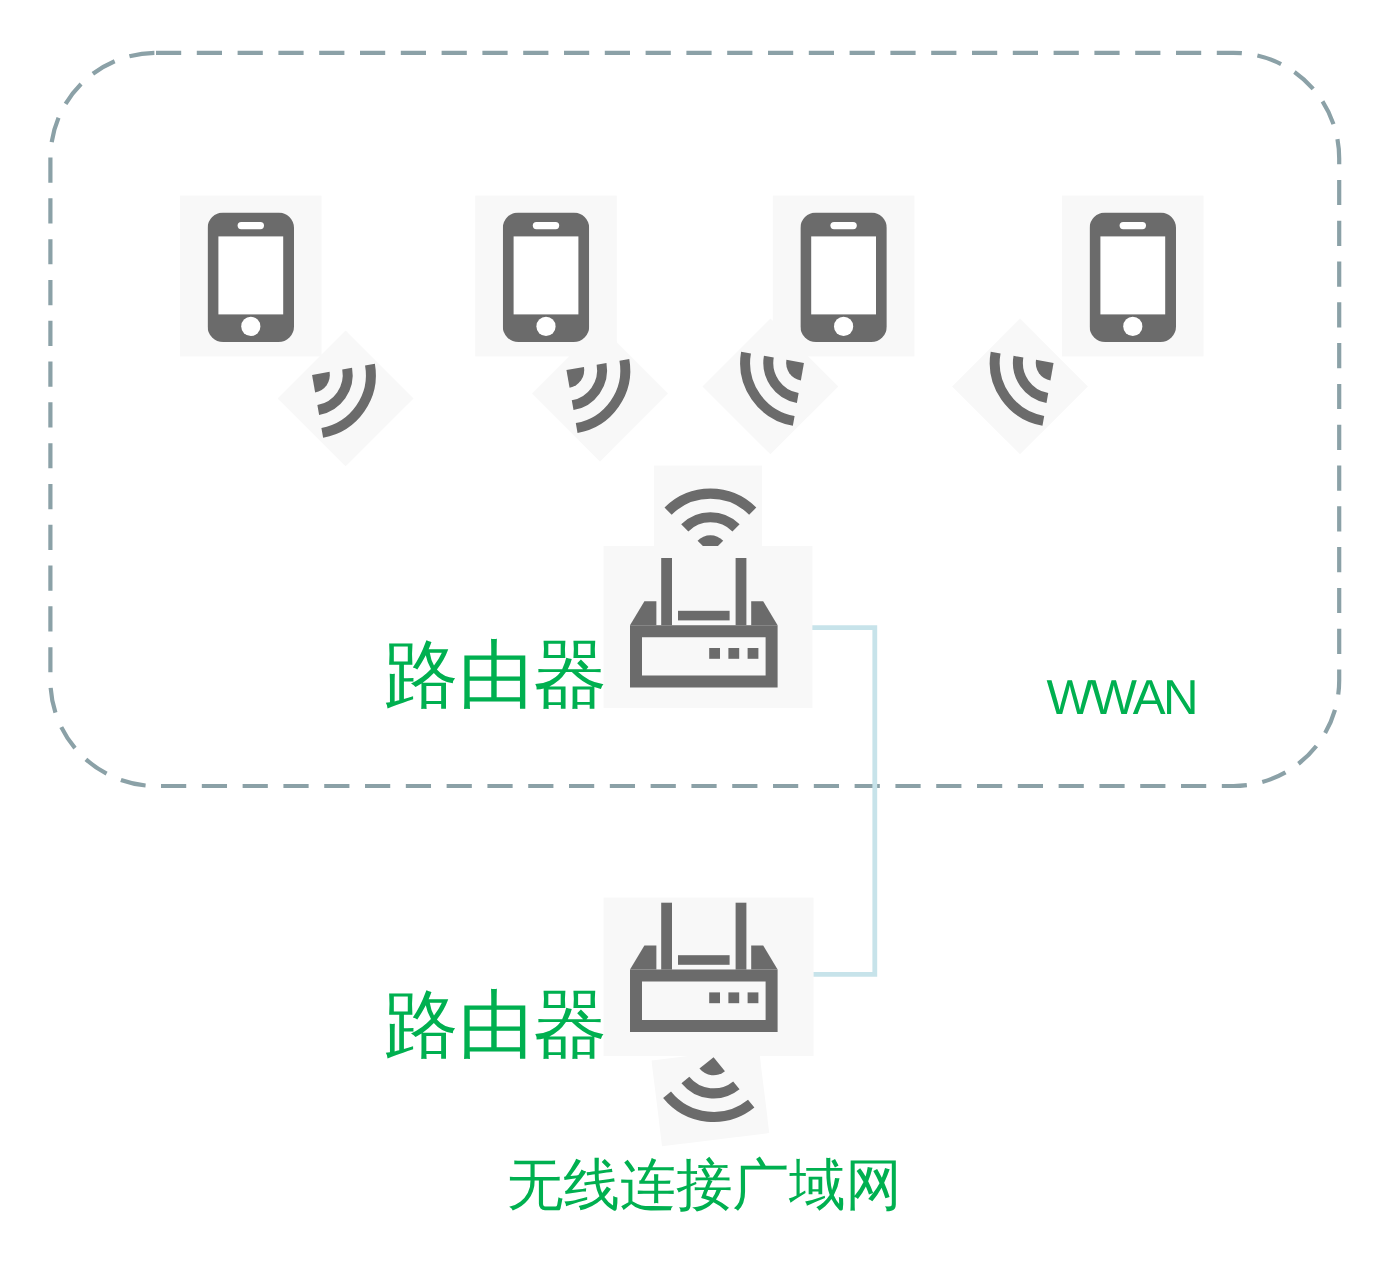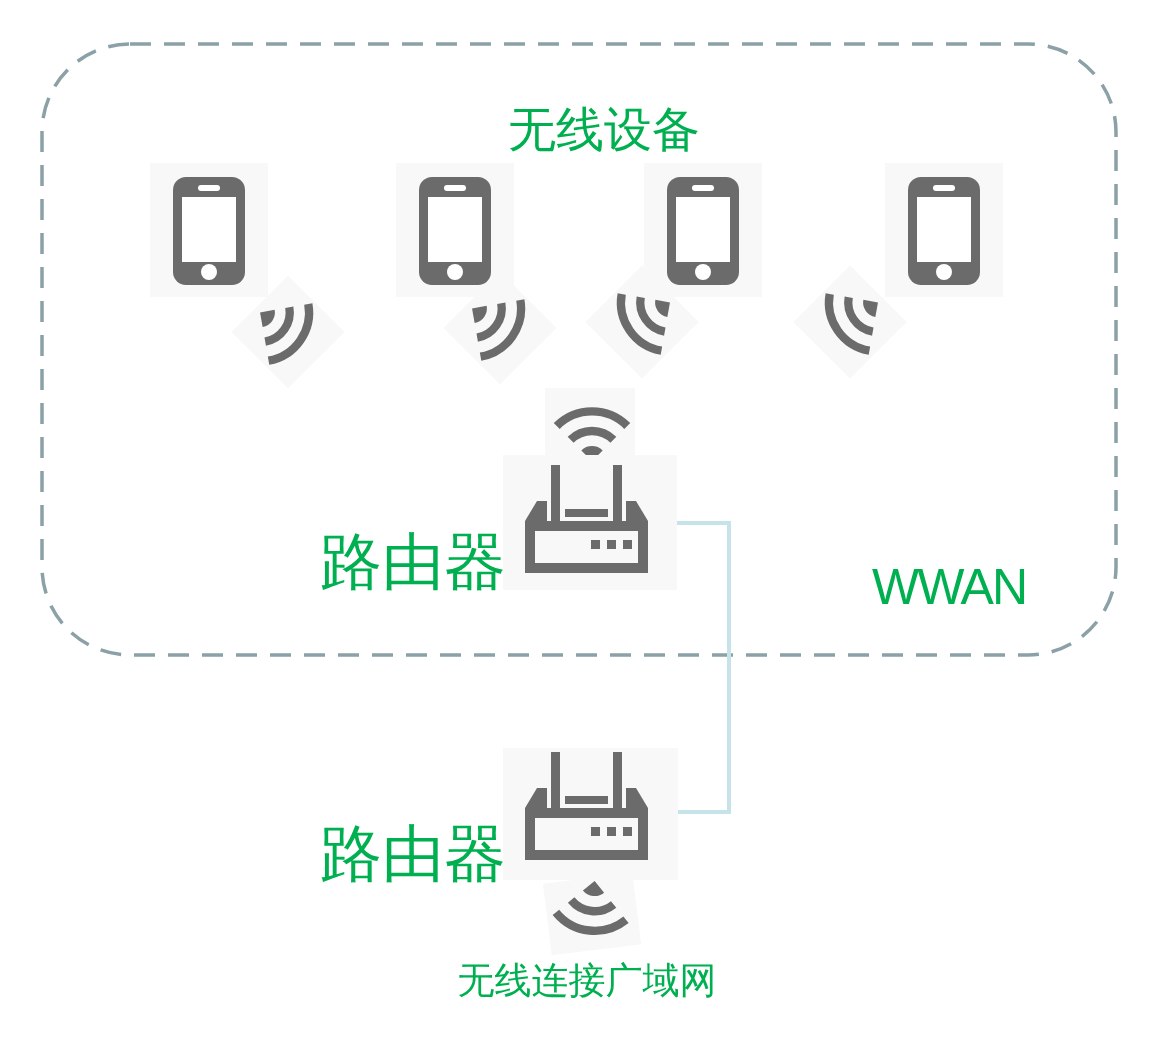--- a/index.html
+++ b/index.html
@@ -26,22 +26,22 @@
     white-space:nowrap;
   }
   .label-en{
     font-family:"Liberation Sans","DejaVu Sans",sans-serif;
     color:var(--accent-green);
     letter-spacing:-2px;
     white-space:nowrap;
   }
   .zone-title{font-size:48px; text-align:center;}
   .router-label{font-size:62px; text-align:right;}
-  .wwan-label{font-size:50px;}
-  .caption{font-size:37px; text-align:center;}
+  .wwan-label{font-size:41px;}
+  .caption{font-size:47px; text-align:center;}
   svg{display:block;}
 </style>
 </head>
 <body>
 
 <div id="canvas">
 
   <svg width="0" height="0" style="position:absolute" aria-hidden="true">
     <defs>
       <g id="icon-phone">
@@ -70,21 +70,20 @@
   </svg>
 
   <svg class="abs" style="left:0;top:0;" width="1166" height="1053">
     <rect x="42" y="44" width="1074" height="611" rx="88" fill="none" style="stroke:var(--border-dash)" stroke-width="3.5" stroke-dasharray="21 13"></rect>
   </svg>
 
   <svg class="abs" style="left:640;top:500;left:640px;top:500px;" width="120" height="330">
     <polyline points="20,23 89,23 89,312 20,312" fill="none" style="stroke:var(--connector-blue)" stroke-width="4"></polyline>
   </svg>
 
-  <div class="abs label-cn zone-title" style="left:404px;top:98px;width:400px;">无线设备</div>
 
   <div class="abs tile" style="left:150px;top:163px;width:118px;height:134px;"></div>
   <svg class="abs icon" style="left:173px;top:177px;" width="72" height="108">
       <use href="#icon-phone"></use>
     </svg>
   <div class="abs tile" style="left:248px;top:292px;width:80px;height:80px;transform:rotate(45deg);"></div>
   <svg class="abs icon" style="left:246px;top:296px;transform:rotate(125deg);" width="84" height="72" viewBox="0 0 96 82">
       <use href="#icon-wifi"></use>
     </svg>
 

